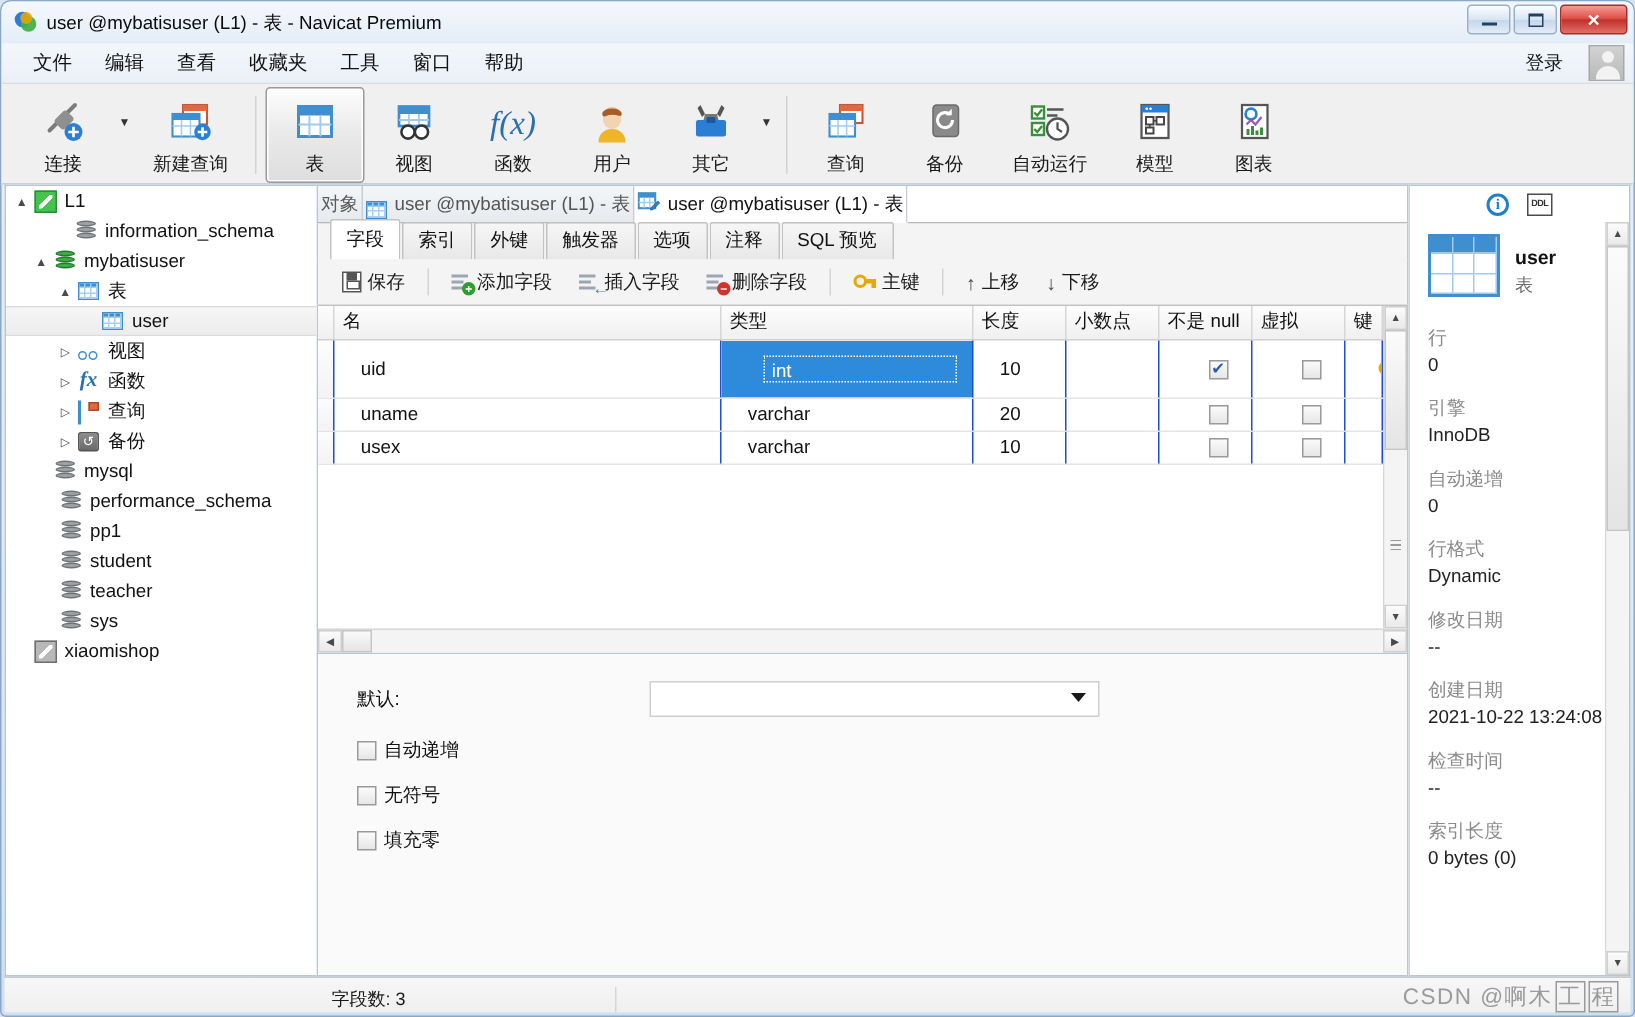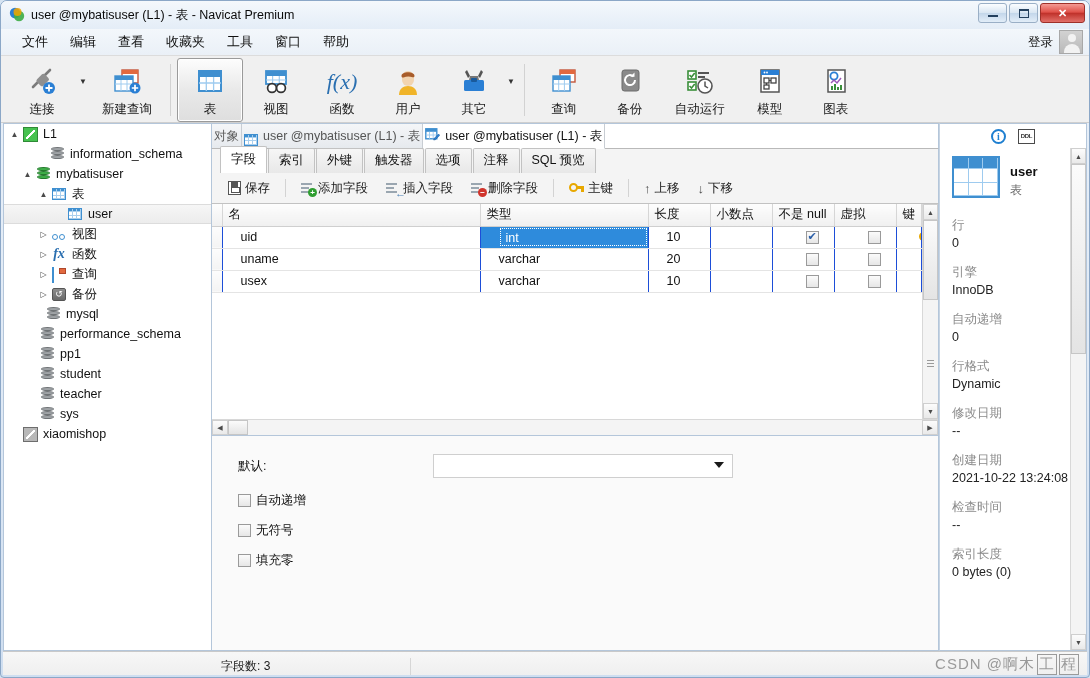--- a/index.html
+++ b/index.html
@@ -60,21 +60,21 @@
     display: flex; align-items: center;
     padding-left: 10px;
     background: linear-gradient(180deg,#f3f7fb 0%,#eaf0f7 100%);
     position: relative;
   }
   .menu-item {
     padding: 3px 11px; font-size: 13px; color: #111; cursor: default;
   }
   #login-area {
     position: absolute; right: 6px; top: 1px;
-    display: flex; align-items: center; gap: 6px;
+    display: flex; align-items: center; gap: 17px;
   }
   #login-text { font-size: 12.5px; color: #111; }
   #avatar {
     width: 24px; height: 24px;
     background: linear-gradient(180deg,#d2d2d2,#b9b9b9);
     border: 1px solid #a8a8a8;
     position: relative; overflow: hidden;
   }
   #avatar::before {
     content:""; position:absolute; left:8px; top:3px;
@@ -278,21 +278,21 @@
   td.marker {
     width:10px; padding:0; text-align:center;
     background:linear-gradient(180deg,#fdfdfd,#f3f3f3);
     border-right:1px solid #d6d6d6; color:#333; font-size:9px;
   }
   th.marker { width:10px; padding:0; }
   td.cell-sel {
     background:#2e8bdc; color:#fff; padding:0;
   }
   td.cell-sel .inner {
-    margin:1px; padding-left:5px; height:18px; line-height:18px;
+    margin:10px; padding-left:5px; height:18px; line-height:18px;
     border:1px dotted #ffffff; color:#fff;
   }
   td.center { text-align:center; padding-left:0; }
   .cbx {
     display:inline-block; width:13px; height:13px; vertical-align:middle;
     border:1px solid #9a9a9a; background:linear-gradient(180deg,#fbfbfb,#e6e6e6);
     position:relative;
   }
   .cbx.checked::after {
     content:"✔"; position:absolute; left:1px; top:-2px;
@@ -707,21 +707,21 @@
       </div>
 
       <div class="tnode" style="padding-left:33px">
         <span class="texp">▷</span>
         <span class="tico">
             <span class="ic-backup">↺</span>
           </span>
         <span>备份</span>
       </div>
 
-      <div class="tnode" style="padding-left:27px">
+      <div class="tnode" style="padding-left:17px">
         <span class="texp"></span>
         <span class="tico">
             <span class="ic-db">
               <i></i>
               <i></i>
               <i></i>
             </span>
           </span>
         <span>mysql</span>
       </div>

